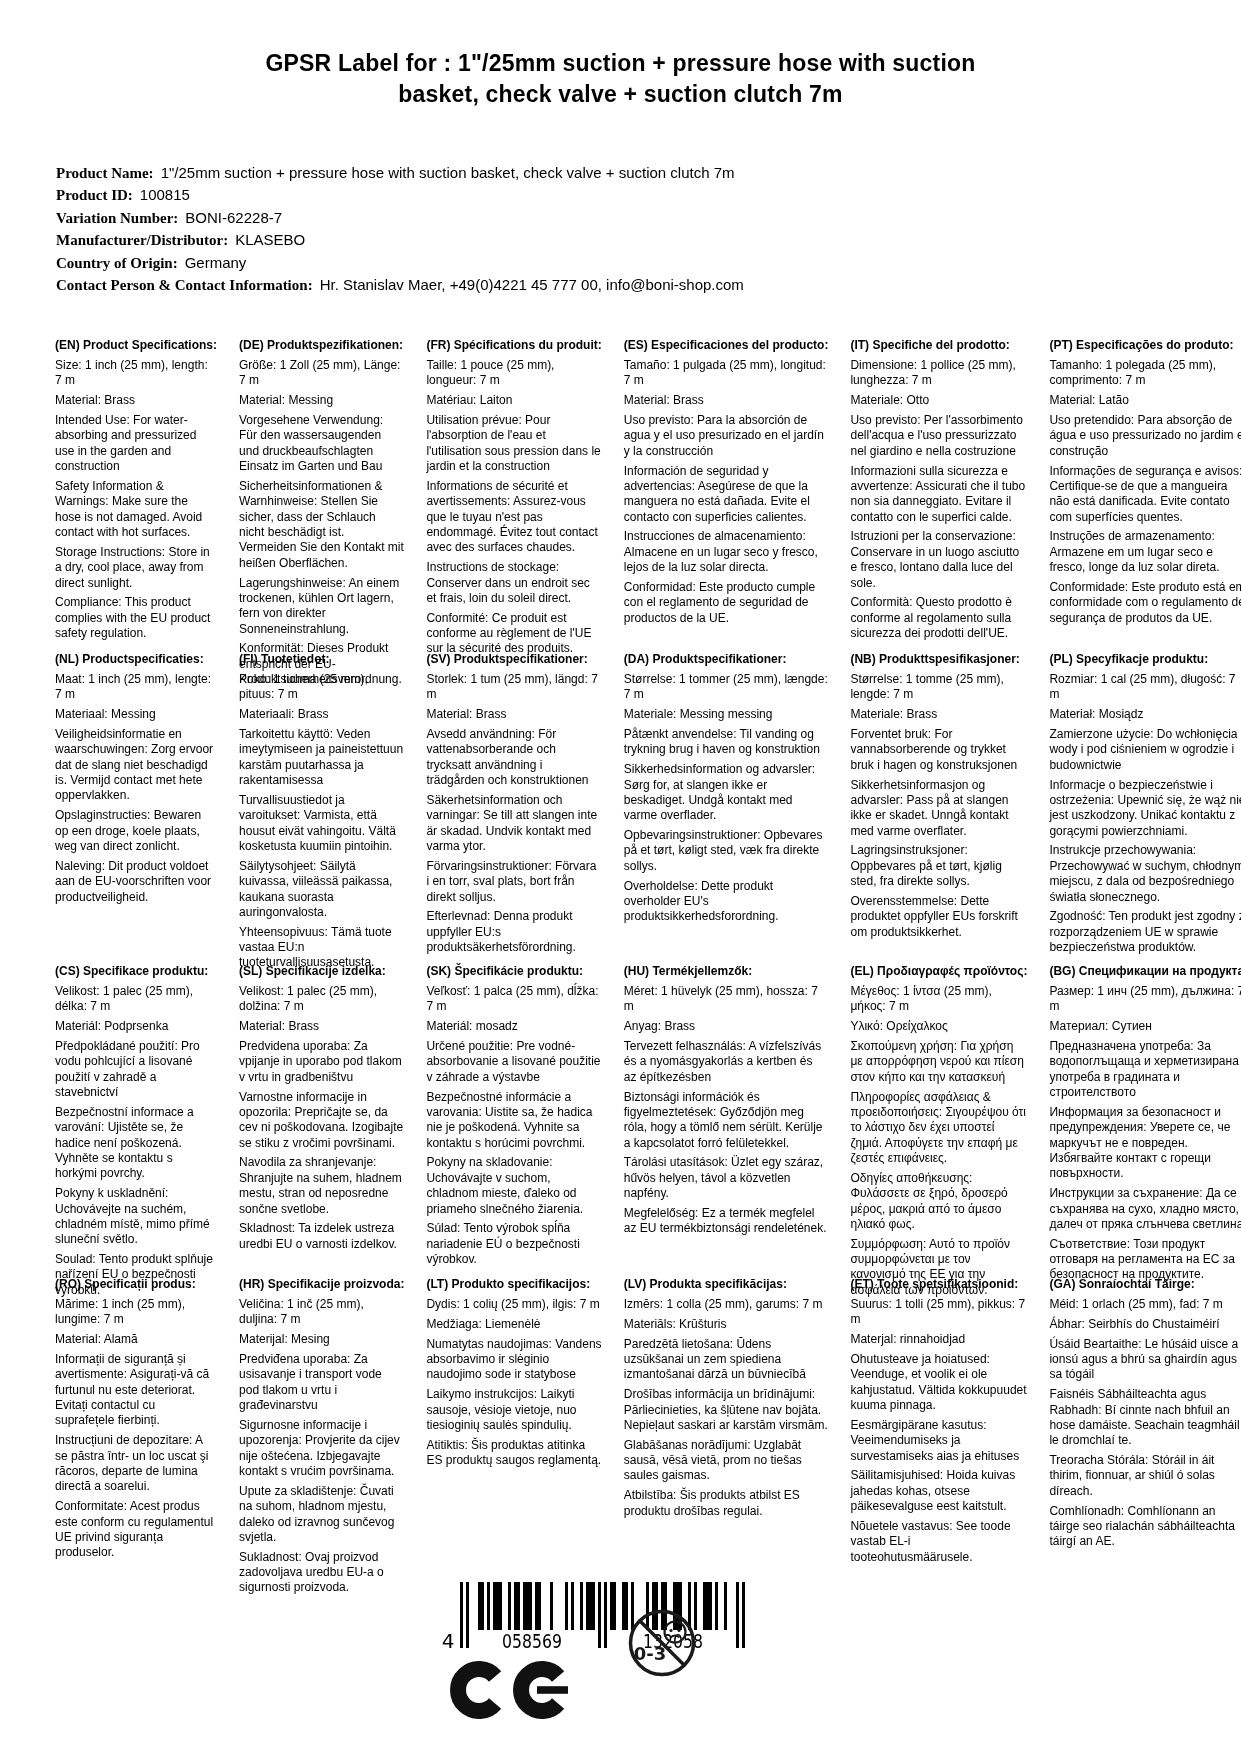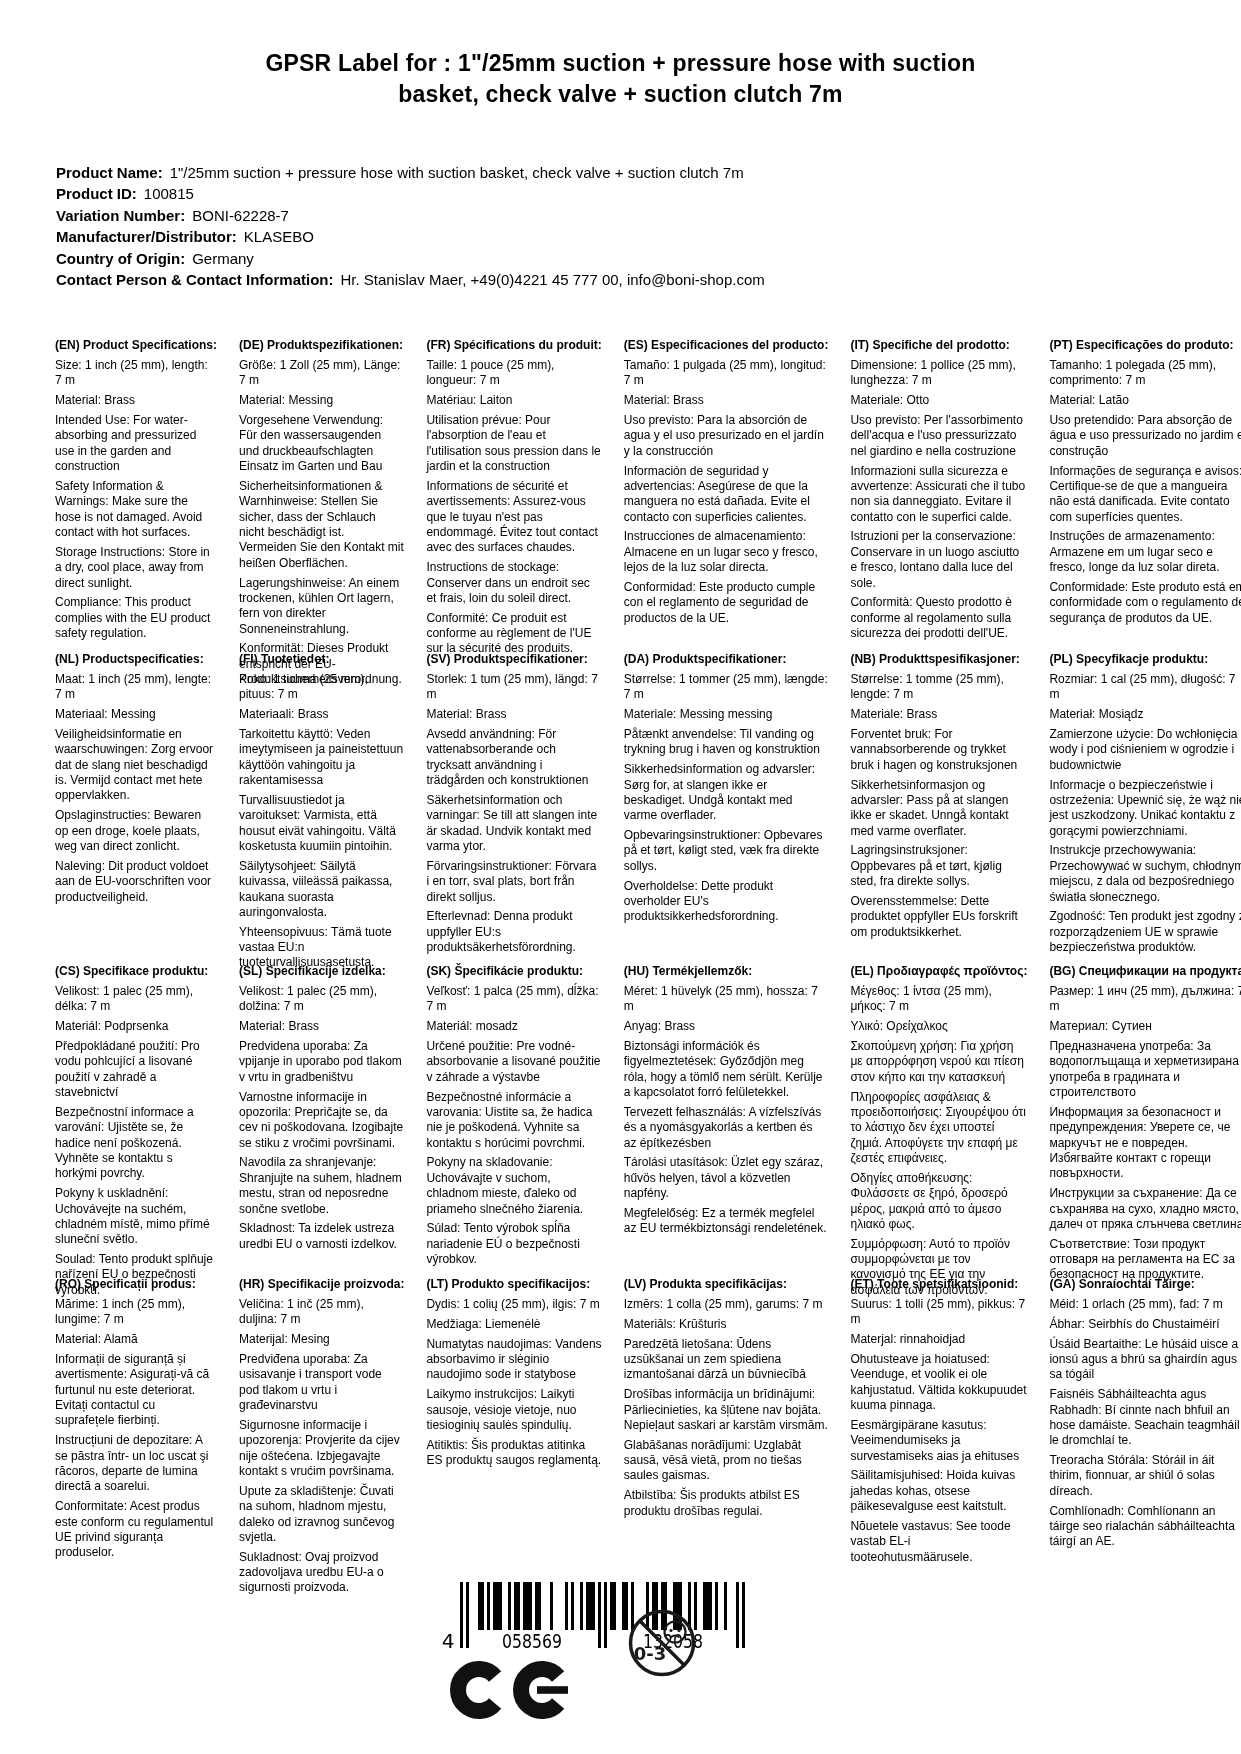--- a/index.html
+++ b/index.html
@@ -7,21 +7,21 @@
     width:1241px;height:1754px;background:#ffffff;color:#000;
     font-family:"Liberation Sans", sans-serif;position:relative;overflow:hidden;
   }
   .doc-title{
     position:absolute;top:48px;left:0;width:1241px;text-align:center;
     font-size:23px;font-weight:bold;line-height:31px;letter-spacing:0.2px;
   }
   .product-info{
     position:absolute;top:162px;left:56px;font-size:15px;line-height:21.4px;
   }
-  .info-row b{font-weight:bold;}
+  .info-row b{font-weight:bold;font-family:Liberation Serif, serif;}
   .info-row .val{margin-left:7px;}
   .spec-grid{
     position:absolute;top:338px;left:55px;width:1165px;
     display:grid;grid-template-columns:repeat(6,1fr);
     grid-template-rows:314px 312px 313px auto;column-gap:16px;
   }
   .spec-block{font-size:12px;line-height:1.28;padding-right:6px;}
   .spec-heading{font-weight:bold;white-space:nowrap;}
   .spec-par{margin:4.5px 0 0 0;}
   .barcode-wrap{position:absolute;left:436px;top:1582px;}
@@ -105,21 +105,21 @@
       <p class="spec-par">Maat: 1 inch (25 mm), lengte: 7 m</p>
       <p class="spec-par">Materiaal: Messing</p>
       <p class="spec-par">Veiligheidsinformatie en waarschuwingen: Zorg ervoor dat de slang niet beschadigd is. Vermijd contact met hete oppervlakken.</p>
       <p class="spec-par">Opslaginstructies: Bewaren op een droge, koele plaats, weg van direct zonlicht.</p>
       <p class="spec-par">Naleving: Dit product voldoet aan de EU-voorschriften voor productveiligheid.</p>
     </div>
     <div class="spec-block">
       <div class="spec-heading">(FI) Tuotetiedot:</div>
       <p class="spec-par">Koko: 1 tuuma (25 mm), pituus: 7 m</p>
       <p class="spec-par">Materiaali: Brass</p>
-      <p class="spec-par">Tarkoitettu käyttö: Veden imeytymiseen ja paineistettuun käyttöön vahingoitu ja rakentamisessa</p>
+      <p class="spec-par">Tarkoitettu käyttö: Veden imeytymiseen ja paineistettuun karstām puutarhassa ja rakentamisessa</p>
       <p class="spec-par">Turvallisuustiedot ja varoitukset: Varmista, että housut eivät vahingoitu. Vältä kosketusta kuumiin pintoihin.</p>
       <p class="spec-par">Säilytysohjeet: Säilytä kuivassa, viileässä paikassa, kaukana suorasta auringonvalosta.</p>
       <p class="spec-par">Yhteensopivuus: Tämä tuote vastaa EU:n tuoteturvallisuusasetusta.</p>
     </div>
     <div class="spec-block">
       <div class="spec-heading">(SV) Produktspecifikationer:</div>
       <p class="spec-par">Storlek: 1 tum (25 mm), längd: 7 m</p>
       <p class="spec-par">Material: Brass</p>
       <p class="spec-par">Avsedd användning: För vattenabsorberande och trycksatt användning i trädgården och konstruktionen</p>
       <p class="spec-par">Säkerhetsinformation och varningar: Se till att slangen inte är skadad. Undvik kontakt med varma ytor.</p>
@@ -177,22 +177,22 @@
       <p class="spec-par">Materiál: mosadz</p>
       <p class="spec-par">Určené použitie: Pre vodné-absorbovanie a lisované použitie v záhrade a výstavbe</p>
       <p class="spec-par">Bezpečnostné informácie a varovania: Uistite sa, že hadica nie je poškodená. Vyhnite sa kontaktu s horúcimi povrchmi.</p>
       <p class="spec-par">Pokyny na skladovanie: Uchovávajte v suchom, chladnom mieste, ďaleko od priameho slnečného žiarenia.</p>
       <p class="spec-par">Súlad: Tento výrobok spĺňa nariadenie EÚ o bezpečnosti výrobkov.</p>
     </div>
     <div class="spec-block">
       <div class="spec-heading">(HU) Termékjellemzők:</div>
       <p class="spec-par">Méret: 1 hüvelyk (25 mm), hossza: 7 m</p>
       <p class="spec-par">Anyag: Brass</p>
+      <p class="spec-par">Tervezett felhasználás: A vízfelszívás és a nyomásgyakorlás a kertben és az építkezésben</p>
       <p class="spec-par">Biztonsági információk és figyelmeztetések: Győződjön meg róla, hogy a tömlő nem sérült. Kerülje a kapcsolatot forró felületekkel.</p>
-      <p class="spec-par">Tervezett felhasználás: A vízfelszívás és a nyomásgyakorlás a kertben és az építkezésben</p>
       <p class="spec-par">Tárolási utasítások: Üzlet egy száraz, hűvös helyen, távol a közvetlen napfény.</p>
       <p class="spec-par">Megfelelőség: Ez a termék megfelel az EU termékbiztonsági rendeletének.</p>
     </div>
     <div class="spec-block">
       <div class="spec-heading">(EL) Προδιαγραφές προϊόντος:</div>
       <p class="spec-par">Μέγεθος: 1 ίντσα (25 mm), μήκος: 7 m</p>
       <p class="spec-par">Υλικό: Ορείχαλκος</p>
       <p class="spec-par">Σκοπούμενη χρήση: Για χρήση με απορρόφηση νερού και πίεση στον κήπο και την κατασκευή</p>
       <p class="spec-par">Πληροφορίες ασφάλειας &amp; προειδοποιήσεις: Σιγουρέψου ότι το λάστιχο δεν έχει υποστεί ζημιά. Αποφύγετε την επαφή με ζεστές επιφάνειες.</p>
       <p class="spec-par">Οδηγίες αποθήκευσης: Φυλάσσετε σε ξηρό, δροσερό μέρος, μακριά από το άμεσο ηλιακό φως.</p>

